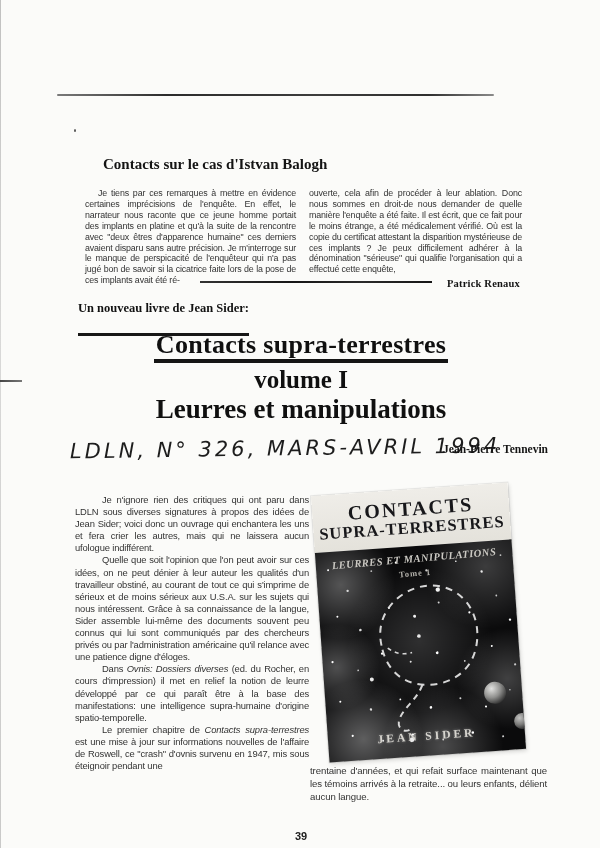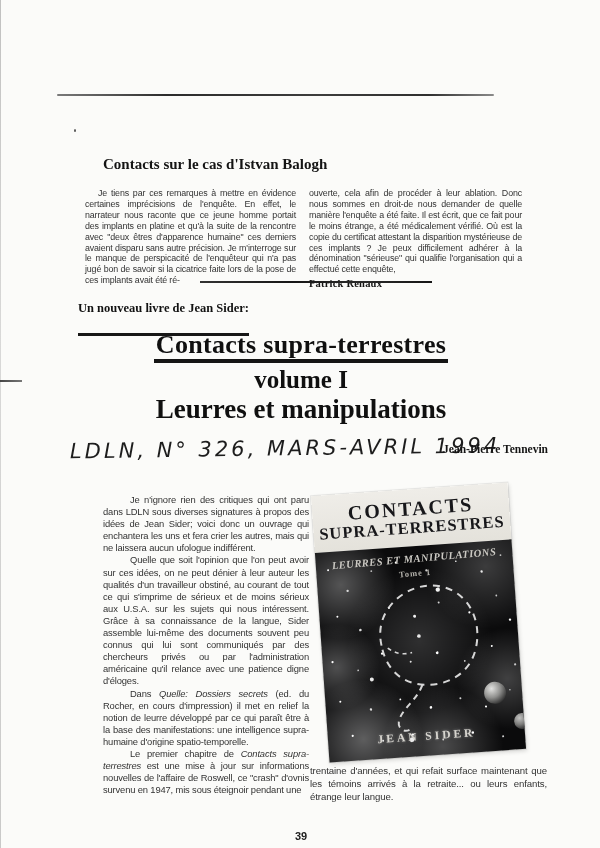--- a/index.html
+++ b/index.html
@@ -25,21 +25,21 @@
 
   
   .a1-title { position:absolute; left:103px; top:156px;
     font-family:"Liberation Serif",serif; font-weight:bold; font-size:15px; color:#141414; }
   .a1-cols { position:absolute; left:85px; top:180px; width:437px; display:flex; gap:13px; }
   .a1-col { font-size:8.9px; line-height:10.9px; letter-spacing:-0.15px;
     text-align:justify; color:#333;margin-top:8px; }
   .a1-col.c1 { width:211px; }
   .a1-col.c1 p { text-indent:13px; }
   .a1-col.c2 { width:213px; }
-  .a1-sign { text-align:left; font-family:"Liberation Serif",serif; font-weight:bold;
+  .a1-sign { text-align:right; font-family:"Liberation Serif",serif; font-weight:bold;
     font-size:10.5px; color:#141414; margin-top:4px; padding-right:2px; letter-spacing:.2px; }
 
   .divider { position:absolute; left:200px; top:281px; width:232px; height:2px;
     background:linear-gradient(90deg,#333,#161616 40%,#2a2a2a 70%,#161616); }
 
   
   .kicker { position:absolute; left:78px; top:301px;
     font-family:"Liberation Serif",serif; font-weight:bold; font-size:12.5px; color:#121212;
     border-bottom:3px solid #171717; padding-bottom:17px; }
   .title-block { position:absolute; left:1px; top:331px; width:600px; text-align:center;
@@ -53,21 +53,21 @@
   .handwriting { position:absolute; left:70px; top:437px; width:340px;
     font-family:"DejaVu Sans",sans-serif; font-style:italic; font-size:21px;
     letter-spacing:3px; color:#1d1d1d; transform:rotate(-.8deg); white-space:nowrap; }
   .a2-author { position:absolute; right:52px; top:443px;
     font-family:"Liberation Serif",serif; font-weight:bold; font-size:11.5px; color:#141414; }
 
   
   .a2-left { position:absolute; left:75px; top:494px; width:234px;
     font-size:9.4px; line-height:12.1px; letter-spacing:-0.15px;
     text-align:justify; color:#333; }
-  .a2-left p { text-indent:27px;margin-left:28px; }
+  .a2-left p { text-indent:27px; }
   .a2-right-text { position:absolute; left:310px; top:764px; width:237px;
     font-size:9.6px; line-height:13px; letter-spacing:-0.1px;
     text-align:justify; color:#333; }
 
   
   .cover { position:absolute; left:320px; top:489px; width:197px; height:267px;
     transform:rotate(-4deg); transform-origin:50% 50%;
     box-shadow:0 0 0 1px rgba(0,0,0,.07), 1px 2px 4px rgba(0,0,0,.15); }
   .cover-band { height:57px; background:linear-gradient(#efede8,#e4e2db);
     display:flex; flex-direction:column; align-items:center; justify-content:center;
@@ -124,21 +124,21 @@
   <div class="t2">volume I</div>
   <div class="t3">Leurres et manipulations</div>
 </div>
 
 <div class="handwriting">LDLN, N° 326, MARS-AVRIL 1994</div>
 <div class="a2-author">Jean-Pierre Tennevin</div>
 
 <div class="a2-left">
     <p><span>Je n'ignore rien des critiques qui ont paru dans LDLN sous diverses signatures à propos des idées de Jean Sider; voici donc un ouvrage qui enchantera les uns et fera crier les autres, mais qui ne laissera aucun ufologue indifférent.</span></p>
     <p><span>Quelle que soit l'opinion que l'on peut avoir sur ces idées, on ne peut dénier à leur auteur les qualités d'un travailleur obstiné, au courant de tout ce qui s'imprime de sérieux et de moins sérieux aux U.S.A. sur les sujets qui nous intéressent. Grâce à sa connaissance de la langue, Sider assemble lui-même des documents souvent peu connus qui lui sont communiqués par des chercheurs privés ou par l'administration américaine qu'il relance avec une patience digne d'éloges.</span></p>
-    <p><span>Dans </span><i>Quelle: Dossiers secrets</i><span> (ed. du Rocher, en cours d'impression) il met en relief la notion de leurre développé par ce qui paraît être à la base des manifestations: une intelligence supra-humaine d'origine spatio-temporelle.</span></p>
+    <p><span>Dans </span><i>Ovnis: Dossiers diverses</i><span> (ed. du Rocher, en cours d'impression) il met en relief la notion de leurre développé par ce qui paraît être à la base des manifestations: une intelligence supra-humaine d'origine spatio-temporelle.</span></p>
     <p><span>Le premier chapitre de </span><i>Contacts supra-terrestres</i><span> est une mise à jour sur informations nouvelles de l'affaire de Roswell, ce "crash" d'ovnis survenu en 1947, mis sous éteignoir pendant une</span></p>
   </div>
 
 <div class="cover">
   <div class="cover-band">
     <div class="cb1">CONTACTS</div>
     <div class="cb2">SUPRA-TERRESTRES</div>
   </div>
   <div class="cover-dark">
     <svg class="starfield" viewBox="0 0 197 210" width="197" height="210" xmlns="http://www.w3.org/2000/svg">
@@ -199,15 +199,15 @@
       <circle cx="84" cy="193" r="2.4" fill="#eaeaea"></circle>
       <circle cx="170" cy="152" r="11" fill="url(#planet)"></circle>
       <circle cx="195" cy="182" r="8" fill="url(#planet)" opacity=".85"></circle>
     </svg>
     <div class="cover-sub">LEURRES ET MANIPULATIONS</div>
     <div class="cover-tome">Tome 1</div>
     <div class="cover-author">JEAN SIDER</div>
   </div>
 </div>
 
-<div class="a2-right-text">trentaine d'années, et qui refait surface maintenant que les témoins arrivés à la retraite... ou leurs enfants, étrange leur langue.</div>
+<div class="a2-right-text">trentaine d'années, et qui refait surface maintenant que les témoins arrivés à la retraite... ou leurs enfants, délient aucun langue.</div>
 
 <div class="page-number">39</div>
 
 </body></html>

